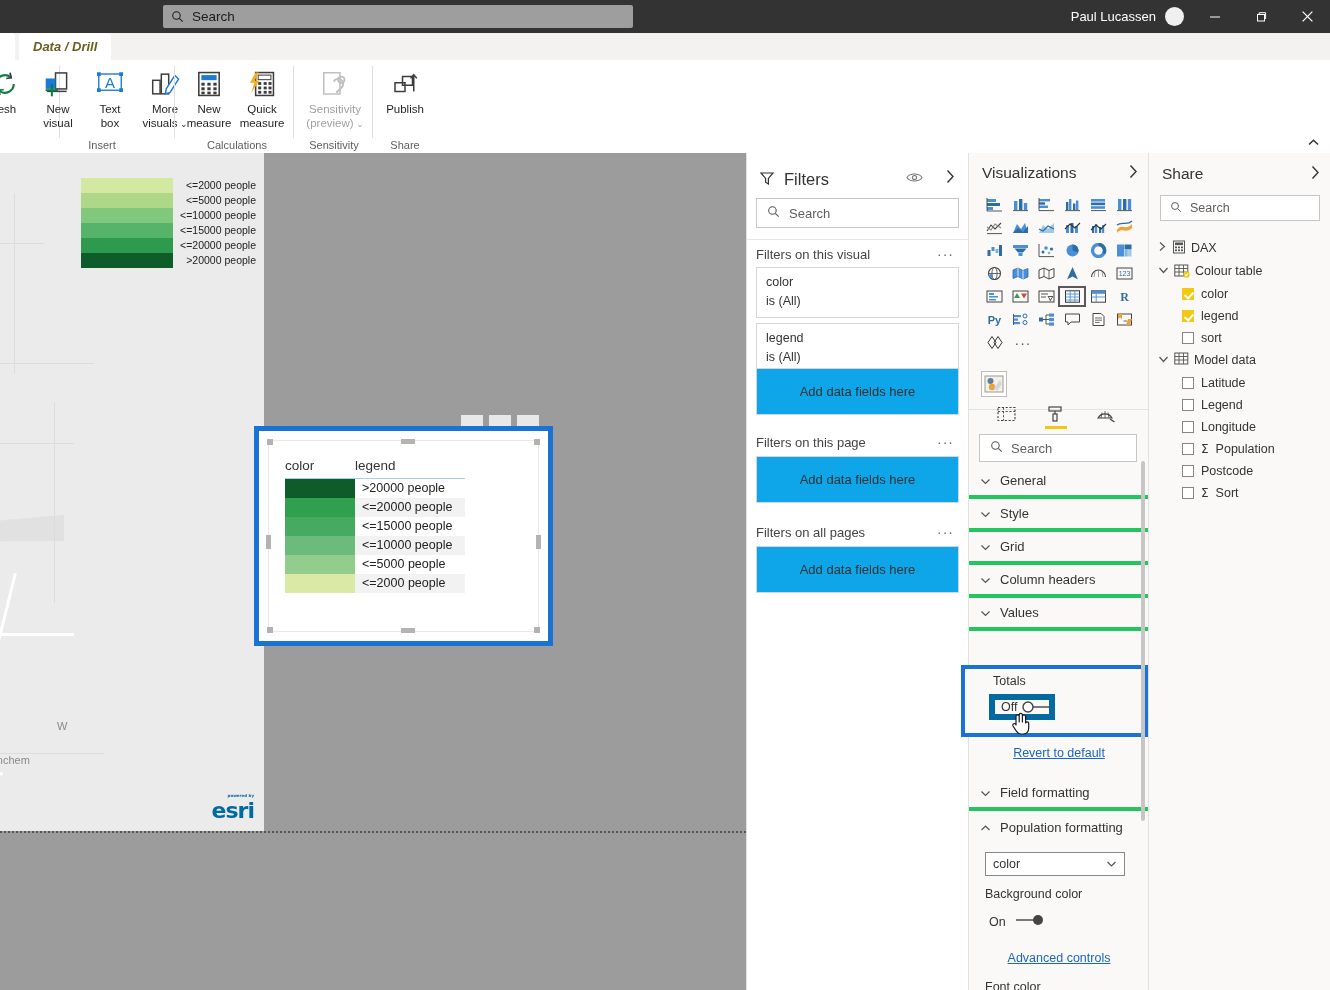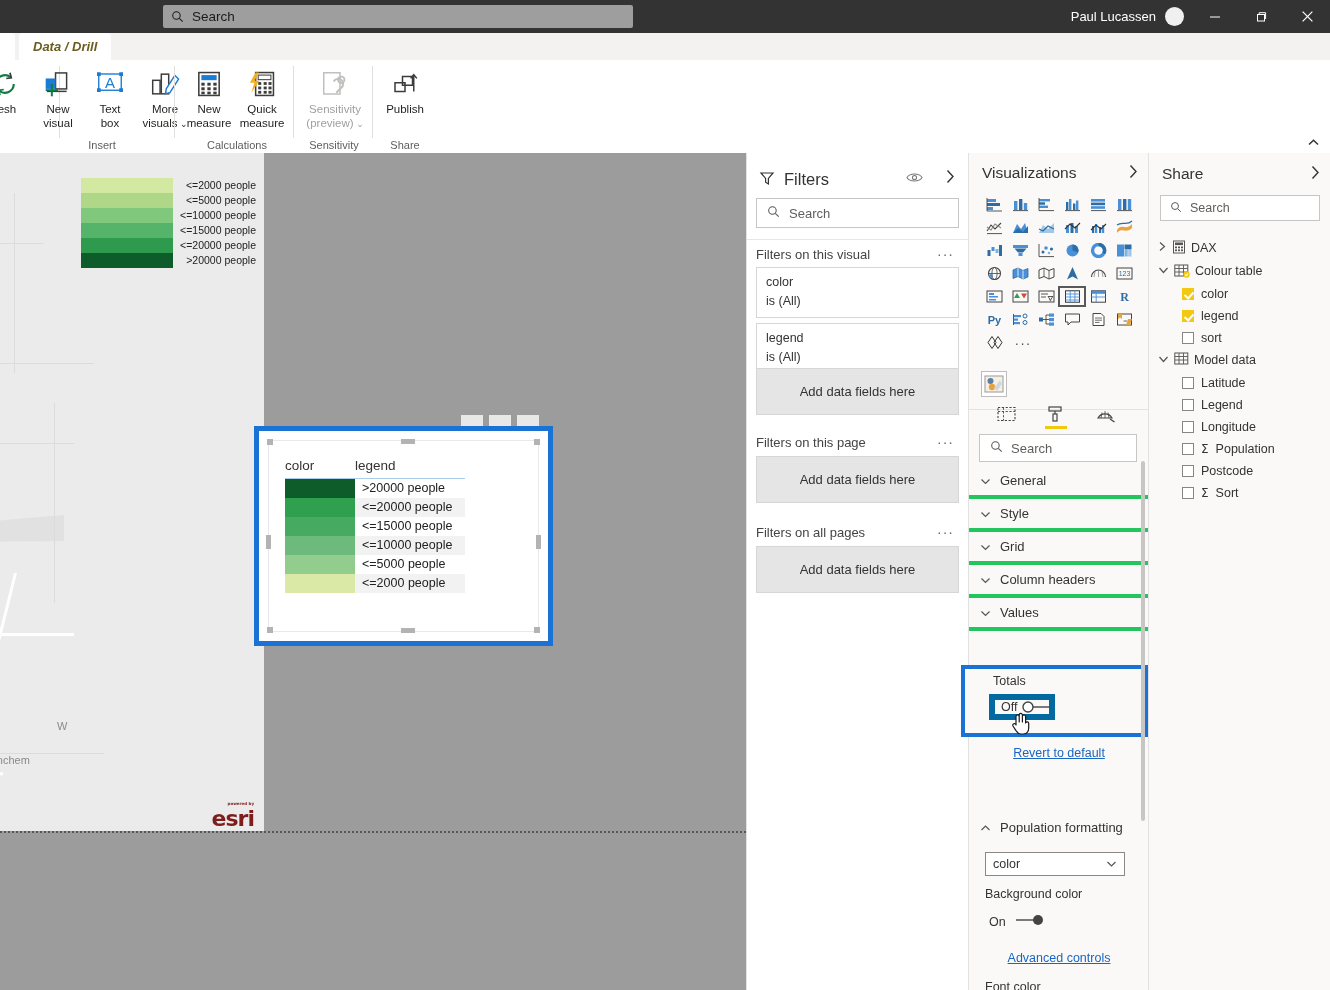--- a/index.html
+++ b/index.html
@@ -91,23 +91,23 @@
   }
   #map{
     position:absolute;left:0;top:0;width:460px;height:678px;
     background:#ebebeb;overflow:hidden;
   }
   .mlabel{position:absolute;font-size:11px;color:#8a8a8a;white-space:nowrap;}
   .mroad{position:absolute;background:#fff;}
   .mgray{position:absolute;background:#d8d8d8;}
   .mline{position:absolute;background:#dcdcdc;}
   #esri{
-    position:absolute;right:10px;bottom:0;
+    position:absolute;right:10px;bottom:8px;
     font-family:"DejaVu Sans",sans-serif;
-    font-weight:bold;font-size:22px;color:#7f1d1d;letter-spacing:-1px;
+    font-weight:bold;font-size:22px;color:#0369a1;letter-spacing:-1px;
   }
   #esri .tiny{display:block;font-size:4px;letter-spacing:0;text-align:right;line-height:5px;}
   
   #map-legend{
     position:absolute;left:277px;top:25px;width:175px;height:90px;
   }
   #map-legend .swatches{position:absolute;left:0;top:0;width:92px;height:90px;}
   #map-legend .swatches div{width:92px;height:15px;}
   #map-legend .labels{position:absolute;left:96px;top:0;width:79px;}
   #map-legend .labels div{
@@ -159,21 +159,21 @@
   }
   .fdots{position:absolute;right:14px;color:#666;font-size:14px;letter-spacing:1px;}
   .fcard{
     position:absolute;left:9px;width:203px;border:1px solid #d6d6d6;background:#fff;
   }
   .fcard .l1{position:absolute;left:9px;top:7px;font-size:12.5px;color:#333;}
   .fcard .l2{position:absolute;left:9px;top:26px;font-size:12.5px;color:#333;}
   .fdrop{
     position:absolute;left:9px;width:203px;height:42px;border:1px solid #d6d6d6;
     display:flex;align-items:center;justify-content:center;
-    font-size:13px;color:#333;background:#e5e5e5;
+    font-size:13px;color:#333;background:#0ea5e9;
   }
   
   #vis{
     position:absolute;left:968px;top:153px;width:180px;height:837px;
     background:#faf9f8;border-left:1px solid #e1e1e1;
   }
   #vis-hd{
     position:absolute;left:0;top:0;width:180px;height:40px;
     display:flex;align-items:center;padding-left:13px;
     font-size:15.5px;color:#333;
@@ -1026,20 +1026,26 @@
         </svg>
     </span>
   </div>
   <div id="cursor" style="position:absolute;left:41px;top:558px;">
     <svg width="22" height="24" viewBox="0 0 22 24">
       <path d="M6 14 V5.5 a1.6 1.6 0 0 1 3.2 0 V11 V4 a1.6 1.6 0 0 1 3.2 0 V11 V5.5 a1.6 1.6 0 0 1 3.2 0 V12 a1.6 1.6 0 0 1 3.1 .3 V17 c0 3.5-2.2 6-5.4 6 H11 c-3 0-3.7-1.3-5-3.4 L3 15 a1.6 1.6 0 0 1 3-1.4 Z" fill="#fff" stroke="#1a1a1a" stroke-width="1.2" stroke-linejoin="round"></path>
     </svg>
   </div>
   <div id="revert" style="top:593px;">Revert to default</div>
 
+  <div class="acc" style="top:625px;">
+    <span class="ch"><svg width="11" height="11" viewBox="0 0 11 11">
+          <polyline points="1.5,3.5 5.5,7.5 9.5,3.5" fill="none" stroke="#555" stroke-width="1.2"></polyline>
+        </svg></span>
+    <span>Field formatting</span>
+  </div>
   <div class="acc" style="top:658px;border-bottom:none;">
     <span class="ch"><svg width="11" height="11" viewBox="0 0 11 11">
           <polyline points="1.5,7 5.5,3 9.5,7" fill="none" stroke="#555" stroke-width="1.2"></polyline>
         </svg></span>
     <span>Population formatting</span>
   </div>
 
   <div id="cf-select" style="top:699px;">
     <span>color</span>
     <span><svg width="11" height="8" viewBox="0 0 11 8">

